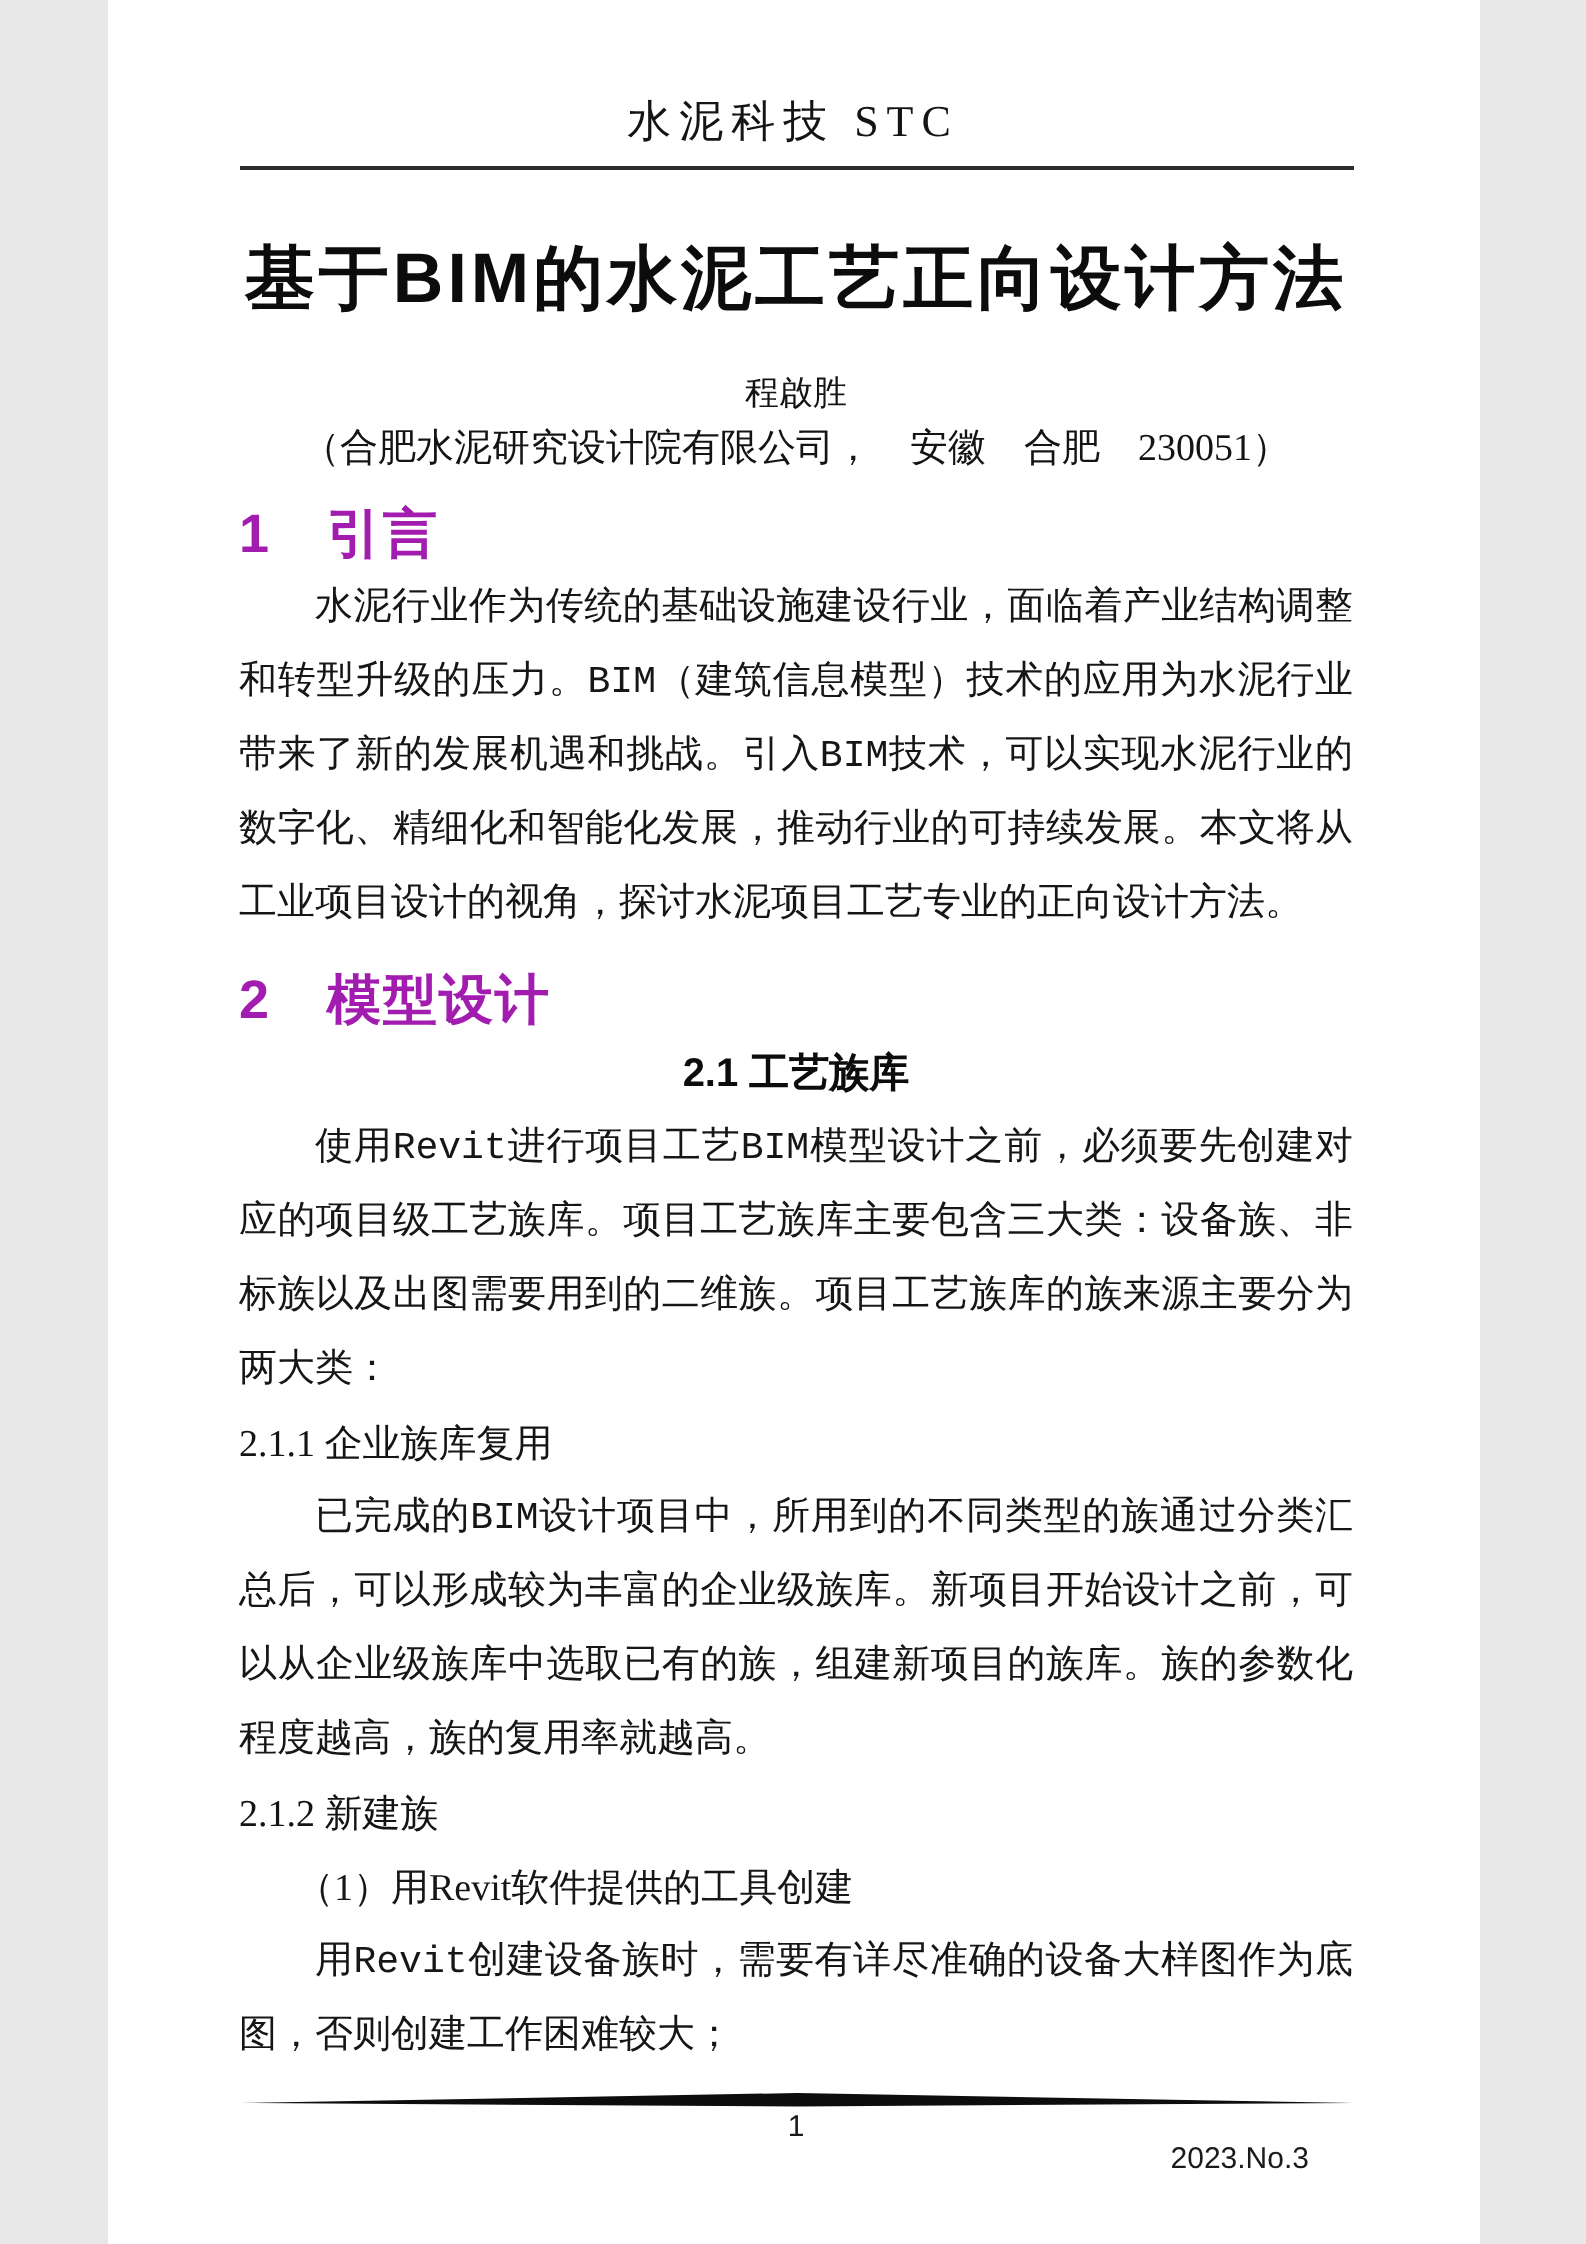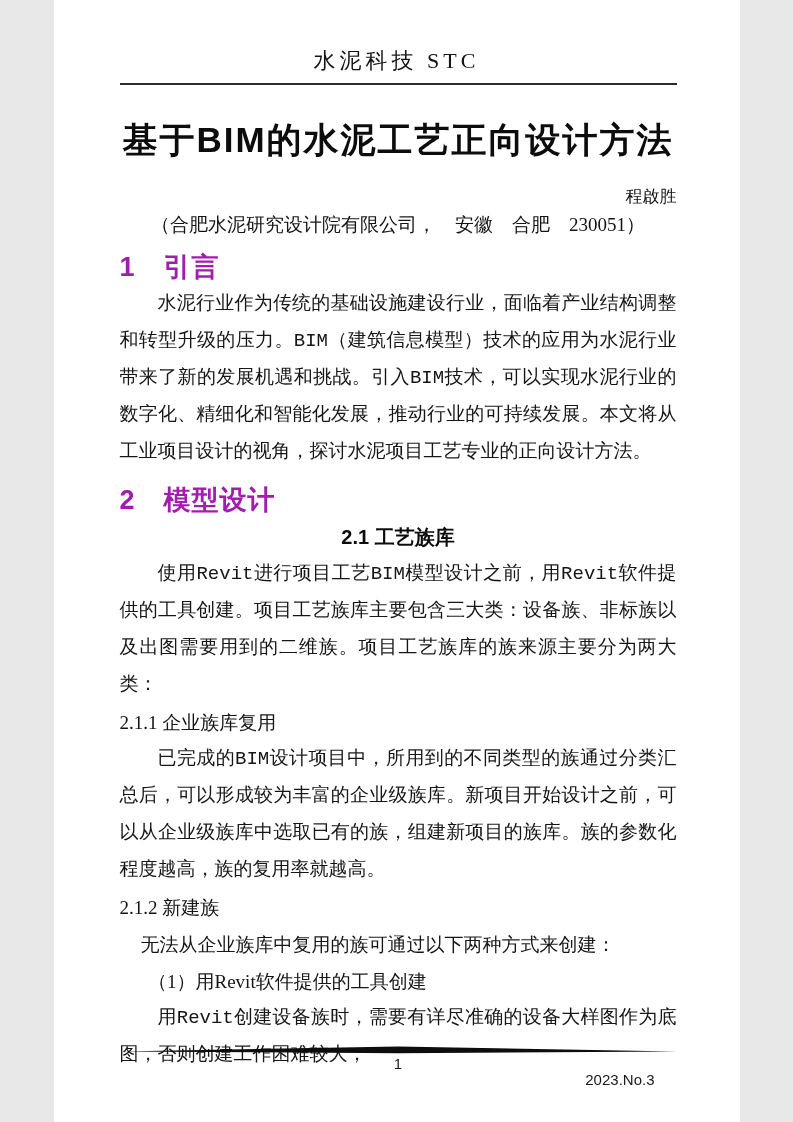--- a/index.html
+++ b/index.html
@@ -39,21 +39,21 @@
     text-align: center;
     font-size: 35px;
     font-weight: 700;
     letter-spacing: 2px;
     font-family: "Liberation Sans", "DejaVu Sans", sans-serif;
     color: #0c0c0c;
     line-height: 42px;
   }
   .author-line {
     margin-top: 24px;
-    text-align: right;
+    text-align: center;
     font-size: 17px;
     line-height: 24px;
     color: #141414;
   }
   .affiliation-line {
     margin-top: 3px;
     text-align: center;
     font-size: 19px;
     line-height: 26px;
     color: #141414;
@@ -144,29 +144,28 @@
     <div class="affiliation-line">（合肥水泥研究设计院有限公司，　安徽　合肥　230051）</div>
 
     <h2 class="sec">1　引言</h2>
 
     <p class="body indent-2">水泥行业作为传统的基础设施建设行业，面临着产业结构调整和转型升级的压力。BIM（建筑信息模型）技术的应用为水泥行业带来了新的发展机遇和挑战。引入BIM技术，可以实现水泥行业的数字化、精细化和智能化发展，推动行业的可持续发展。本文将从工业项目设计的视角，探讨水泥项目工艺专业的正向设计方法。</p>
 
     <h2 class="sec">2　模型设计</h2>
 
     <h3 class="sec">2.1 工艺族库</h3>
 
-    <p class="body indent-2">使用Revit进行项目工艺BIM模型设计之前，用Revit软件提供的工具创建。项目工艺族库主要包含三大类：设备族、非标族以及出图需要用到的二维族。项目工艺族库的族来源主要分为两大类：</p>
+    <p class="body indent-2">使用Revit进行项目工艺BIM模型设计之前，必须要先创建对应的项目级工艺族库。项目工艺族库主要包含三大类：设备族、非标族以及出图需要用到的二维族。项目工艺族库的族来源主要分为两大类：</p>
 
     <h4 class="sec">2.1.1 企业族库复用</h4>
 
     <p class="body indent-2">已完成的BIM设计项目中，所用到的不同类型的族通过分类汇总后，可以形成较为丰富的企业级族库。新项目开始设计之前，可以从企业级族库中选取已有的族，组建新项目的族库。族的参数化程度越高，族的复用率就越高。</p>
 
     <h4 class="sec">2.1.2 新建族</h4>
 
-    <p class="body indent-1">无法从企业族库中复用的族可通过以下两种方式来创建：</p>
 
     <p class="body indent-15">（1）用Revit软件提供的工具创建</p>
 
     <p class="body indent-2">用Revit创建设备族时，需要有详尽准确的设备大样图作为底图，否则创建工作困难较大；</p>
 
 
   </main>
 
   <footer class="page-footer">
     <svg class="footer-rule-svg" viewBox="0 0 664 8" preserveAspectRatio="none" aria-hidden="true">

